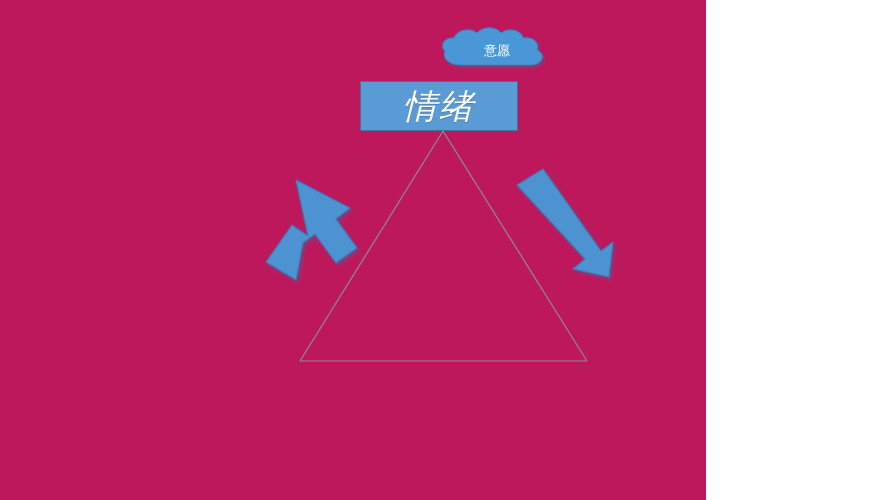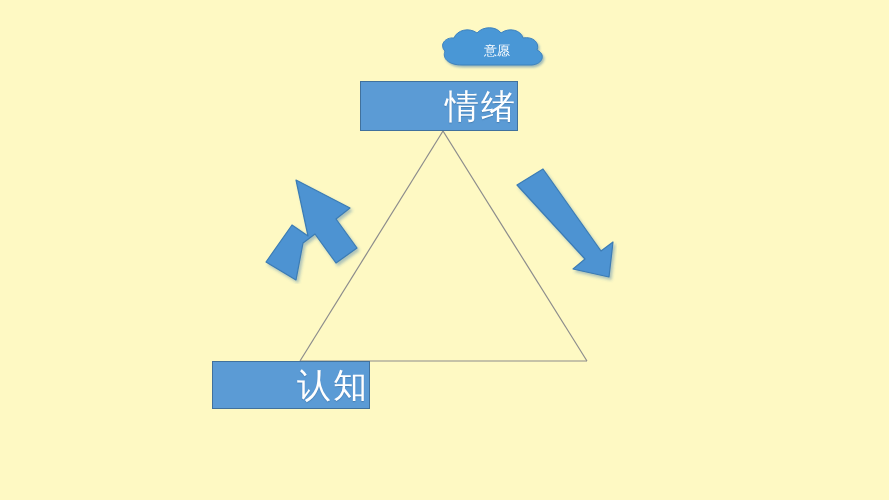--- a/index.html
+++ b/index.html
@@ -8,44 +8,45 @@
   }
   body {
     width: 889px;
     height: 500px;
     background: #ffffff;
     font-family: "Liberation Sans", "DejaVu Sans", sans-serif;
     overflow: hidden;
   }
   #canvas {
     position: relative;
-    width: 889px;
+    width: 706px;
     height: 500px;
-    background: #fef9c3;
+    background: #be185d;
   }
   #triangle-lines {
     position: absolute;
     left: 0;
     top: 0;
     width: 889px;
     height: 500px;
   }
   .node-box {
     position: absolute;
     background: #5b9bd5;
     border: 1px solid #41719c;
     box-sizing: border-box;
     display: flex;
     align-items: center;
-    justify-content: flex-end;
+    justify-content: center;
     color: #ffffff;
     font-size: 34px;
     letter-spacing: 2px;
     line-height: 1;
     text-shadow: 0 1px 1px rgba(40,80,120,0.35);
+    font-style: italic;
   }
   #box-emotion {
     left: 360px;
     top: 81px;
     width: 158px;
     height: 50px;
   }
   #box-cognition {
     left: 212px;
     top: 361px;
@@ -109,23 +110,20 @@
                C110,29 107,39 96,40
                Z" fill="#4a97d6" stroke="#3d82bd" stroke-width="1"></path>
     </g>
     <text x="61" y="27" text-anchor="middle" dominant-baseline="middle" fill="#ffffff" font-size="13" font-family="Liberation Sans, sans-serif">意愿</text>
   </svg>
 
   <div id="box-emotion" class="node-box">
     <span>情绪</span>
   </div>
 
-  <div id="box-cognition" class="node-box">
-    <span>认知</span>
-  </div>
 
 
   <svg id="arrow-up" class="arrow-shape" viewBox="0 0 112 122" xmlns="http://www.w3.org/2000/svg">
     <defs>
       <filter id="arrowShadowA" x="-25%" y="-25%" width="160%" height="160%">
         <feDropShadow dx="2" dy="2.5" stdDeviation="1.4" flood-color="#2f6da8" flood-opacity="0.4"></feDropShadow>
       </filter>
     </defs>
     <g filter="url(#arrowShadowA)">
       <path d="M4,100

